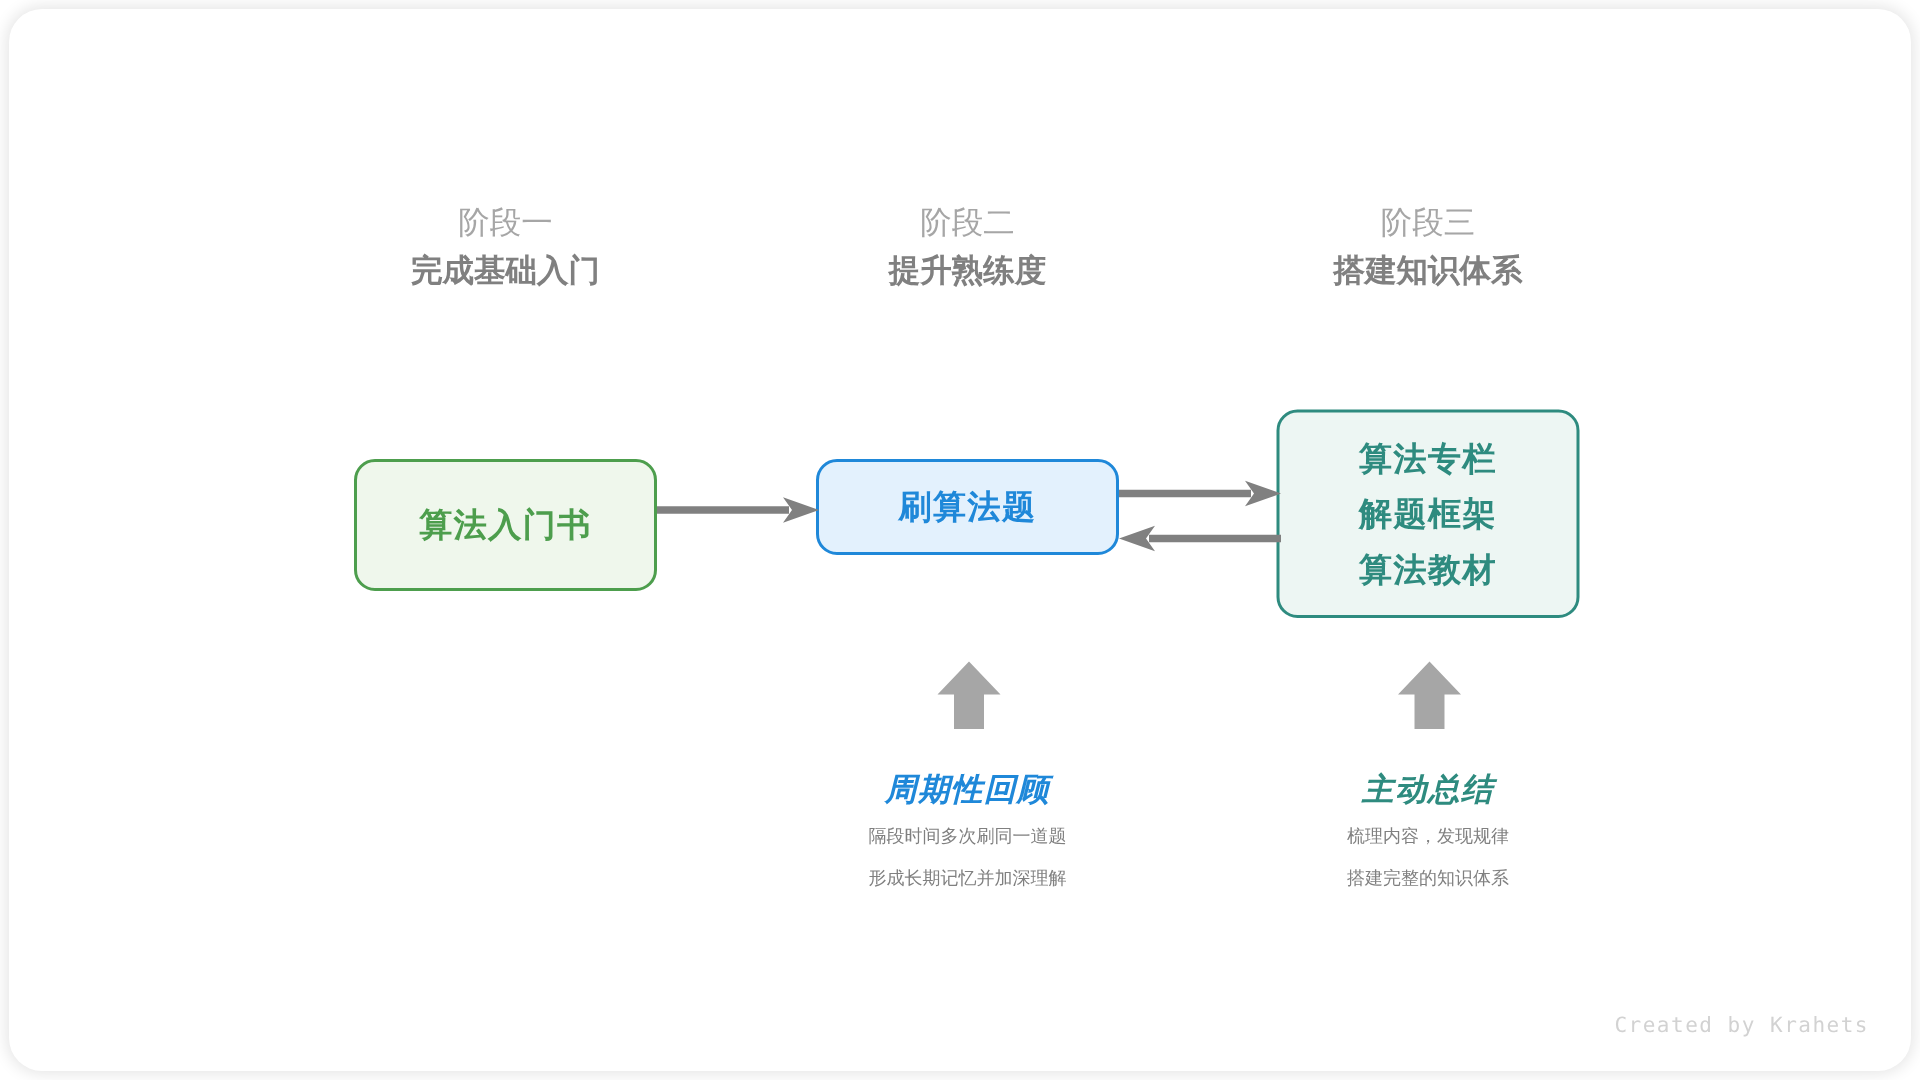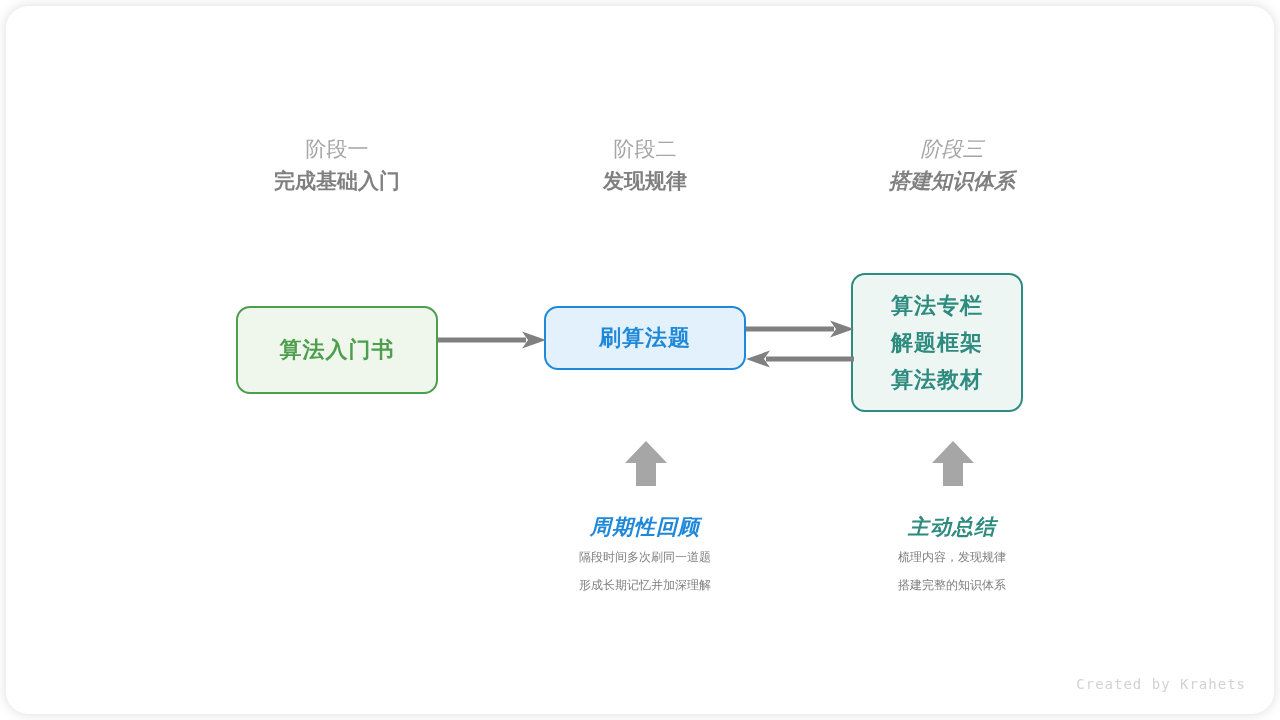--- a/index.html
+++ b/index.html
@@ -42,21 +42,21 @@
   }
   .stage .stage-title {
     font-size: 21px;
     color: #808080;
     font-weight: bold;
     line-height: 34px;
     white-space: nowrap;
   }
   #stage-1 { left: 201px; top: 128px; }
   #stage-2 { left: 509px; top: 128px; }
-  #stage-3 { left: 816px; top: 128px; font-style: italic; }
+  #stage-3 { left: 816px; top: 128px; }
 
   
   .node {
     position: absolute;
     box-sizing: border-box;
     display: flex;
     flex-direction: column;
     align-items: center;
     justify-content: center;
     border-radius: 14px;
@@ -78,21 +78,21 @@
     top: 300px;
     width: 202px;
     height: 64px;
     background: #e3f1fd;
     border: 2.5px solid #1f88d9;
     color: #1f88d9;
   }
   #node-resources {
     left: 845px;
     top: 267px;
-    width: 172px;
+    width: 202px;
     height: 139px;
     background: #edf6f3;
     border: 2.5px solid #2e8b7f;
     color: #2e8b7f;
   }
   #node-resources .line {
     line-height: 37px;
   }
 
   
@@ -146,21 +146,21 @@
 <body>
 
 <div id="card">
 
   <div class="stage" id="stage-1">
     <div class="stage-num">阶段一</div>
     <div class="stage-title">完成基础入门</div>
   </div>
   <div class="stage" id="stage-2">
     <div class="stage-num">阶段二</div>
-    <div class="stage-title">发现规律</div>
+    <div class="stage-title">提升熟练度</div>
   </div>
   <div class="stage" id="stage-3">
     <div class="stage-num">阶段三</div>
     <div class="stage-title">搭建知识体系</div>
   </div>
 
   <div class="node" id="node-book">
     <span>算法入门书</span>
   </div>
 

